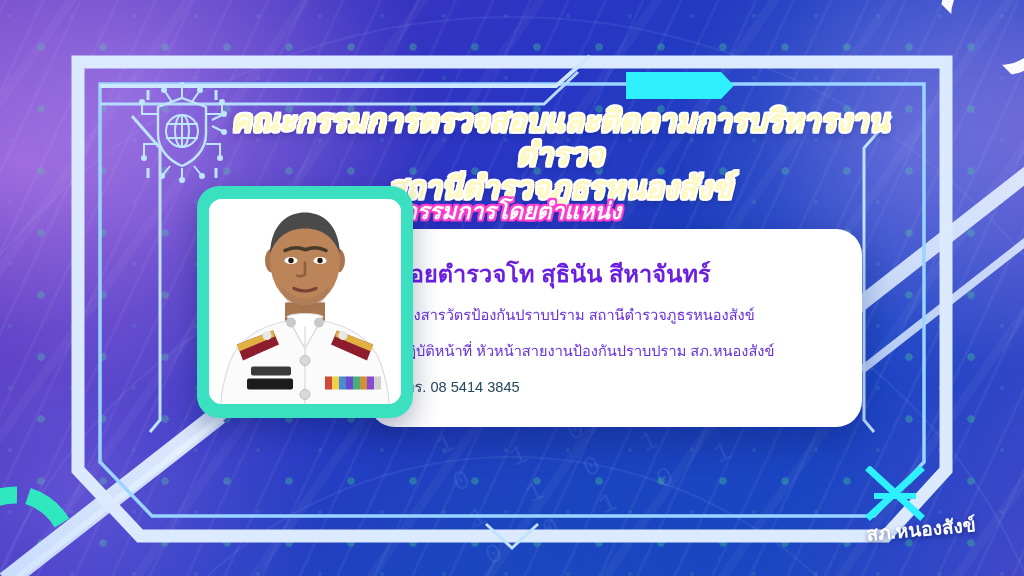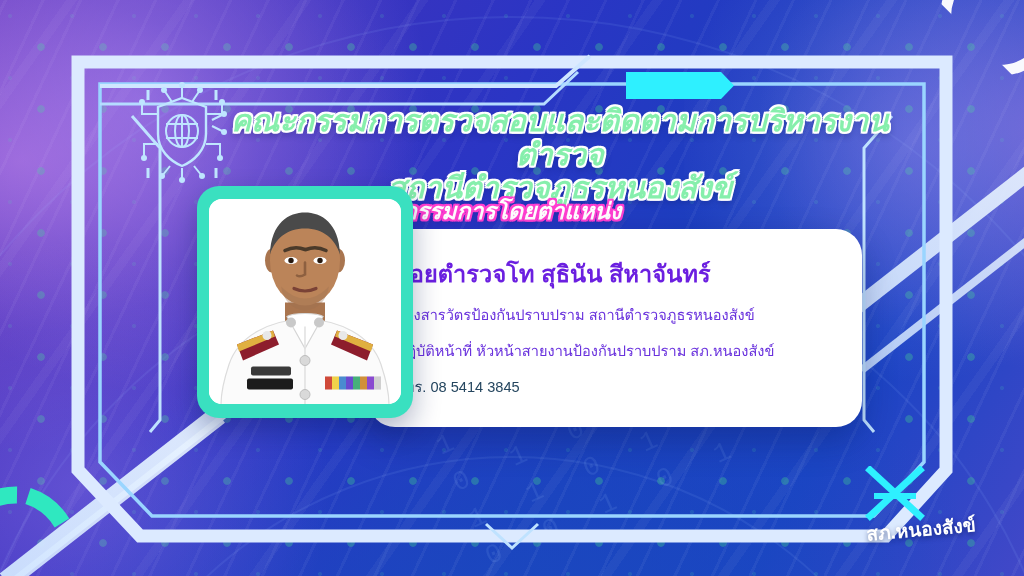--- a/index.html
+++ b/index.html
@@ -107,21 +107,21 @@
   
   .emblem{ position:absolute; left:126px; top:76px; width:112px; height:112px; }
 
   
   .heading{
     position:absolute; left:210px; top:104px; width:700px;
     text-align:center; line-height:1.12;
   }
   .heading .ln{
     display:block; font-size:30px; font-weight:bold; font-style:italic;
-    color:#86efac; letter-spacing:.2px;
+    color:#fef9c3; letter-spacing:.2px;
     text-shadow:
       -1.6px 0 0 #ffffff, 1.6px 0 0 #ffffff, 0 -1.6px 0 #ffffff, 0 1.6px 0 #ffffff,
       -1.6px -1.6px 0 #ffffff, 1.6px -1.6px 0 #ffffff, -1.6px 1.6px 0 #ffffff, 1.6px 1.6px 0 #ffffff,
       0 4px 7px rgba(10,20,90,.45);
   }
 
   
   .subtitle{
     position:absolute; left:0; right:0; top:193px; text-align:center;
   }

